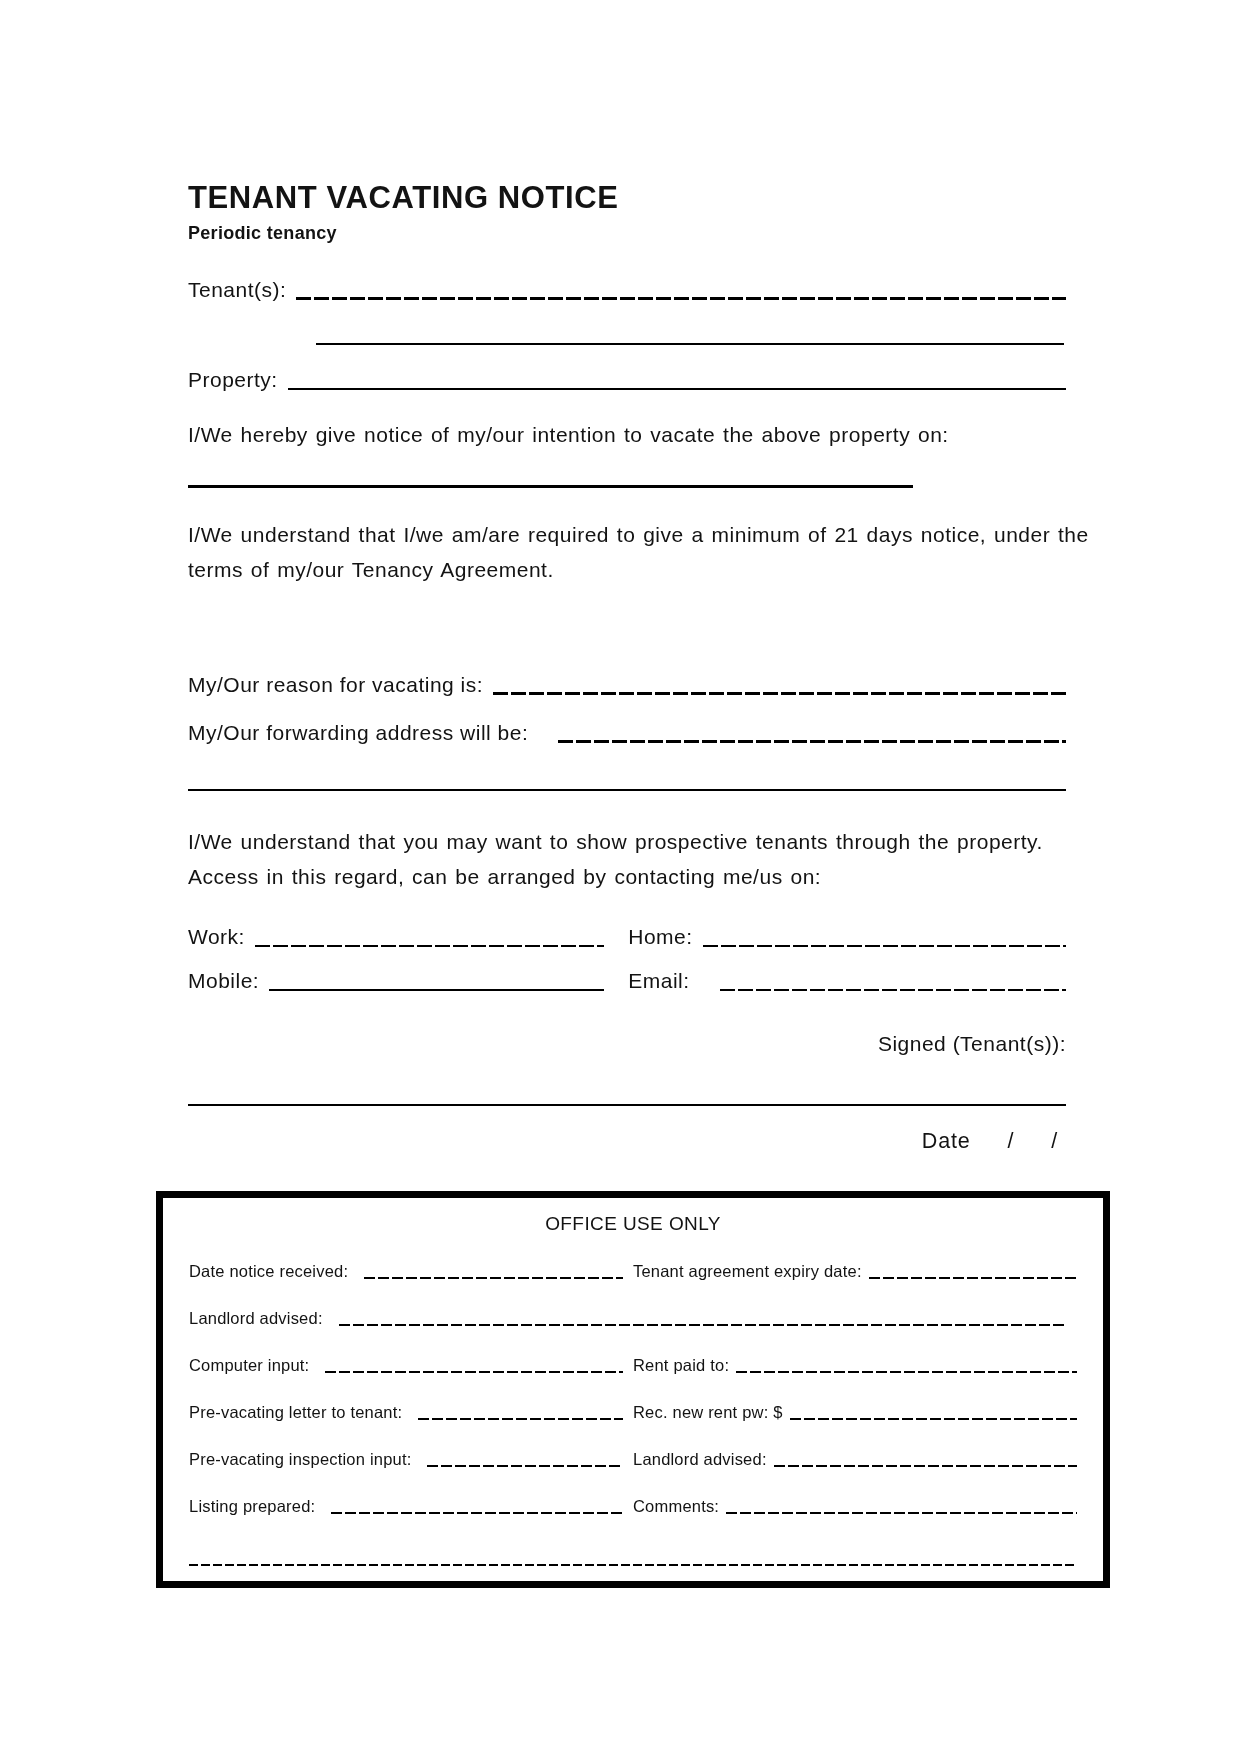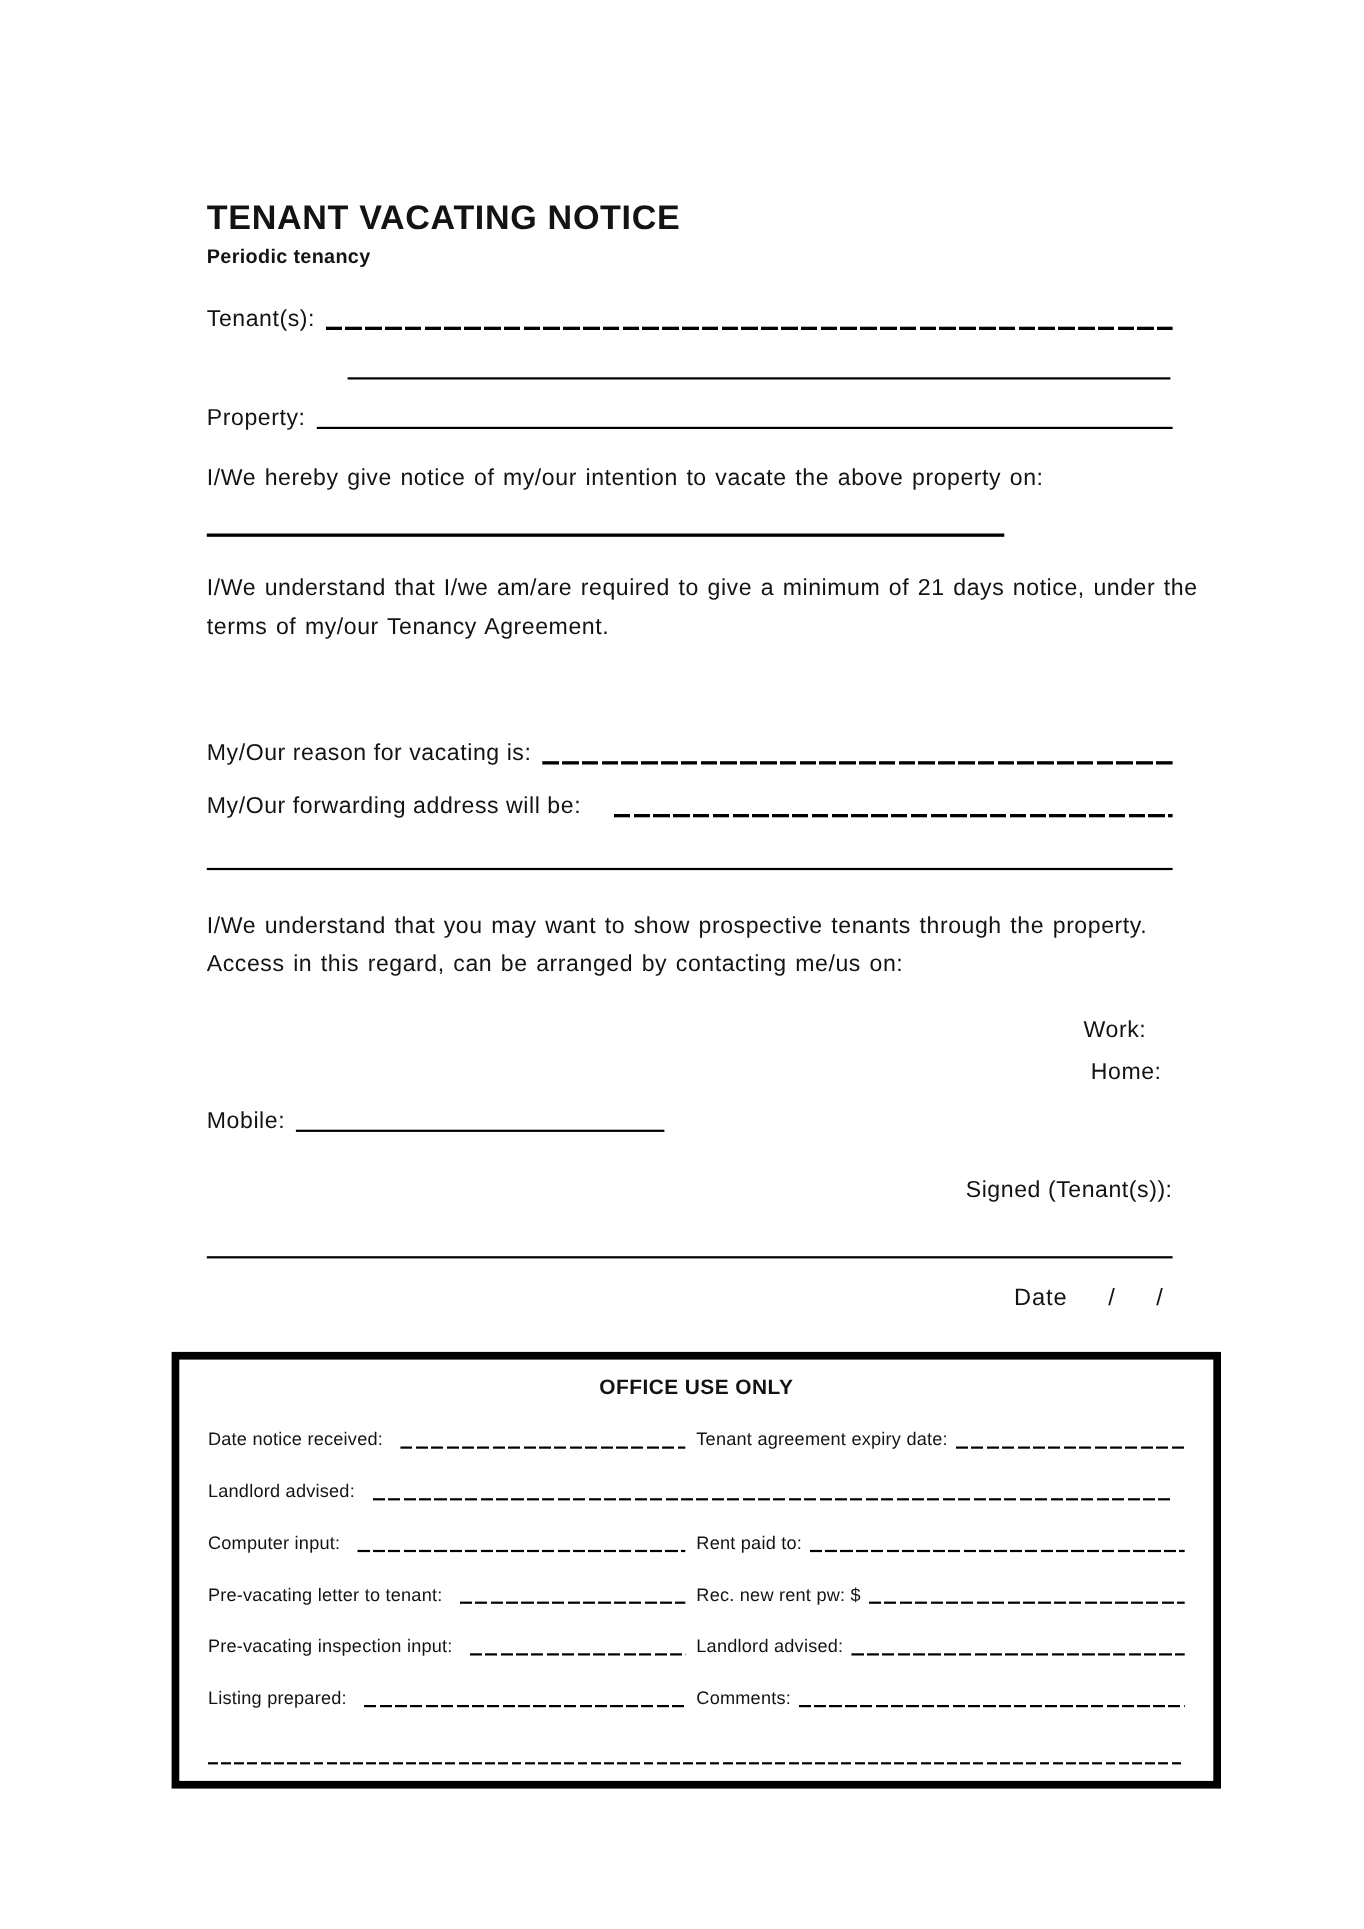--- a/index.html
+++ b/index.html
@@ -43,38 +43,38 @@
   .vacate-line { margin-top:33px; width:725px; }
   .full { margin-top:42px; margin-right:32px; }
   .mt-tenant  { margin-top:32px; }
   .mt-prop    { margin-top:21px; }
   .mt-notice  { margin-top:23px; }
   .mt-min     { margin-top:29px; }
   .mt-reason  { margin-top:84px; }
   .mt-fwd     { margin-top:20px; }
   .mt-fwd2    { margin-top:42px; }
   .mt-access  { margin-top:33px; }
-  .mt-phones  { margin-top:29px;flex-direction:column; }
+  .mt-phones  { margin-top:29px; }
   .mt-mob     { margin-top:16px; }
   .mt-signed  { margin-top:35px;flex-direction:column; }
   .mt-signed2 { margin-top:29px; }
   .date-row {
     margin-top:23px;
     display:flex; justify-content:flex-end; align-items:baseline;
     gap:37px; padding-right:40px;
     font-size:21.5px; letter-spacing:0.8px;
   }
   
   .office-box {
     margin-top:37px; margin-left:-32px; margin-right:-12px;
     border:7px solid #000;
     padding:11px 26px 15px 26px;
   }
   .office-header {
-    text-align:center; font-size:19px; font-weight:700; letter-spacing:0.4px;
+    text-align:center; font-size:19px; font-weight:400; letter-spacing:0.4px;
     margin-top:4px;
   }
   .office-row {
     display:flex; align-items:flex-end;
     font-size:16.5px; letter-spacing:0.2px; line-height:21px;
     margin-top:26px;
   }
   .ocell { display:flex; align-items:flex-end; flex:1 1 50%; min-width:0; gap:7px; }
   .ocell.left { padding-right:10px;gap:16px; }
   .ocell .olbl { white-space:nowrap; }
@@ -132,20 +132,24 @@
       <span class="lbl">Home:</span>
       <span class="line dashed"></span>
     </span>
   </div>
 
   <div class="row mt-mob">
     <span class="cell left">
       <span class="lbl">Mobile:</span>
       <span class="line solid"></span>
     </span>
+    <span class="cell">
+      <span class="lbl gap-after">Email:</span>
+      <span class="line dashed"></span>
+    </span>
   </div>
 
   <div class="row mt-signed">
     <span class="lbl">Signed (Tenant(s)):</span>
     <span class="line solid"></span>
   </div>
   <div class="line solid standalone full mt-signed2"></div>
 
   <div class="date-row">
     <span>Date</span>

